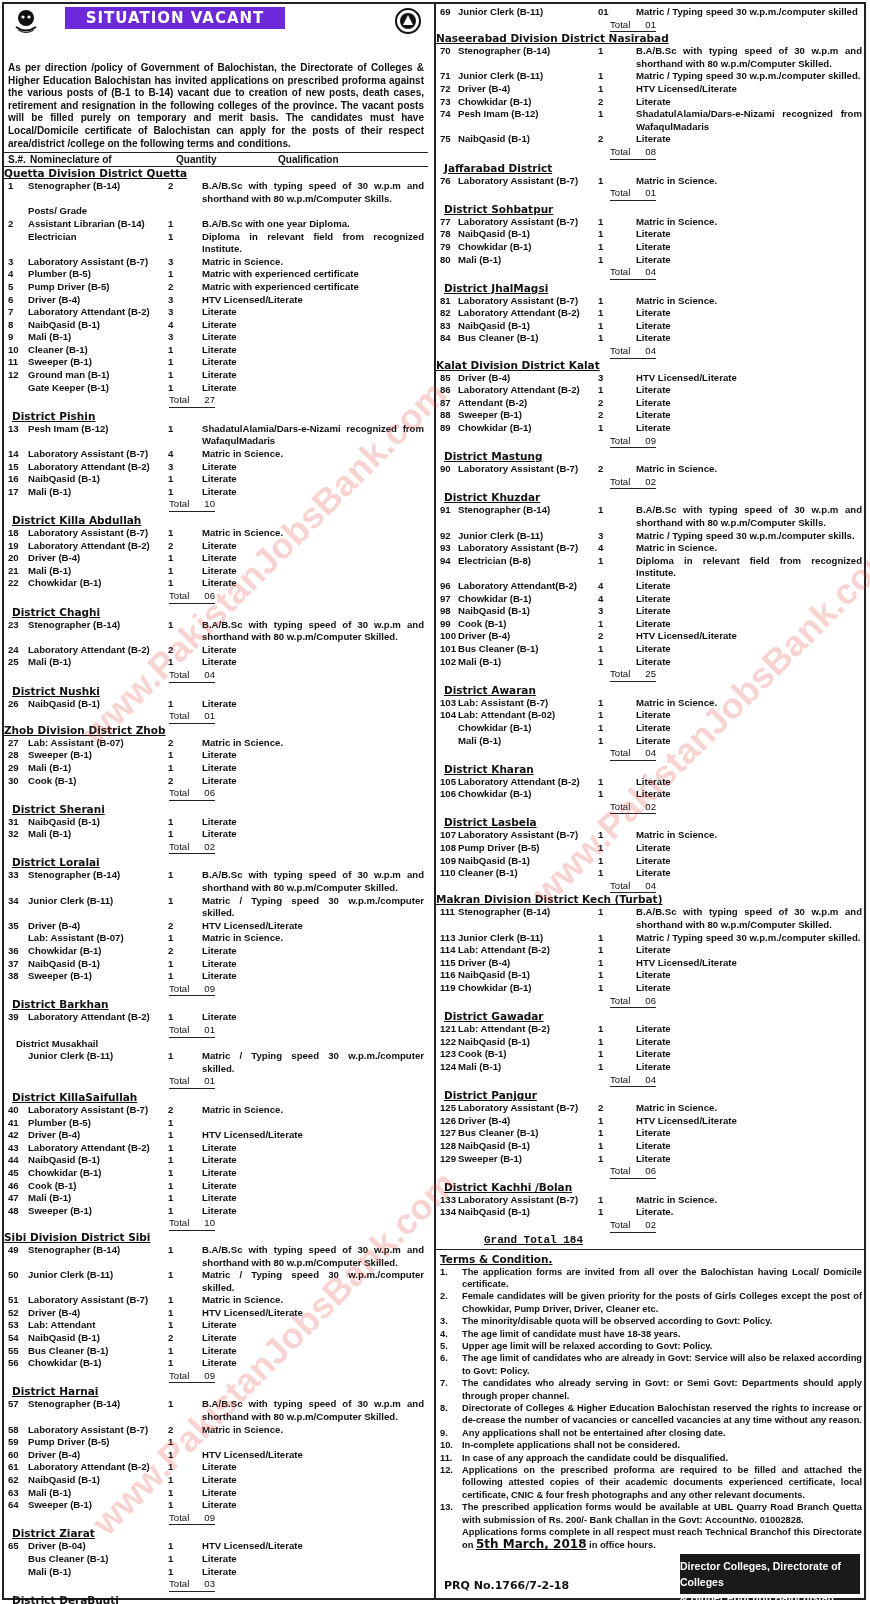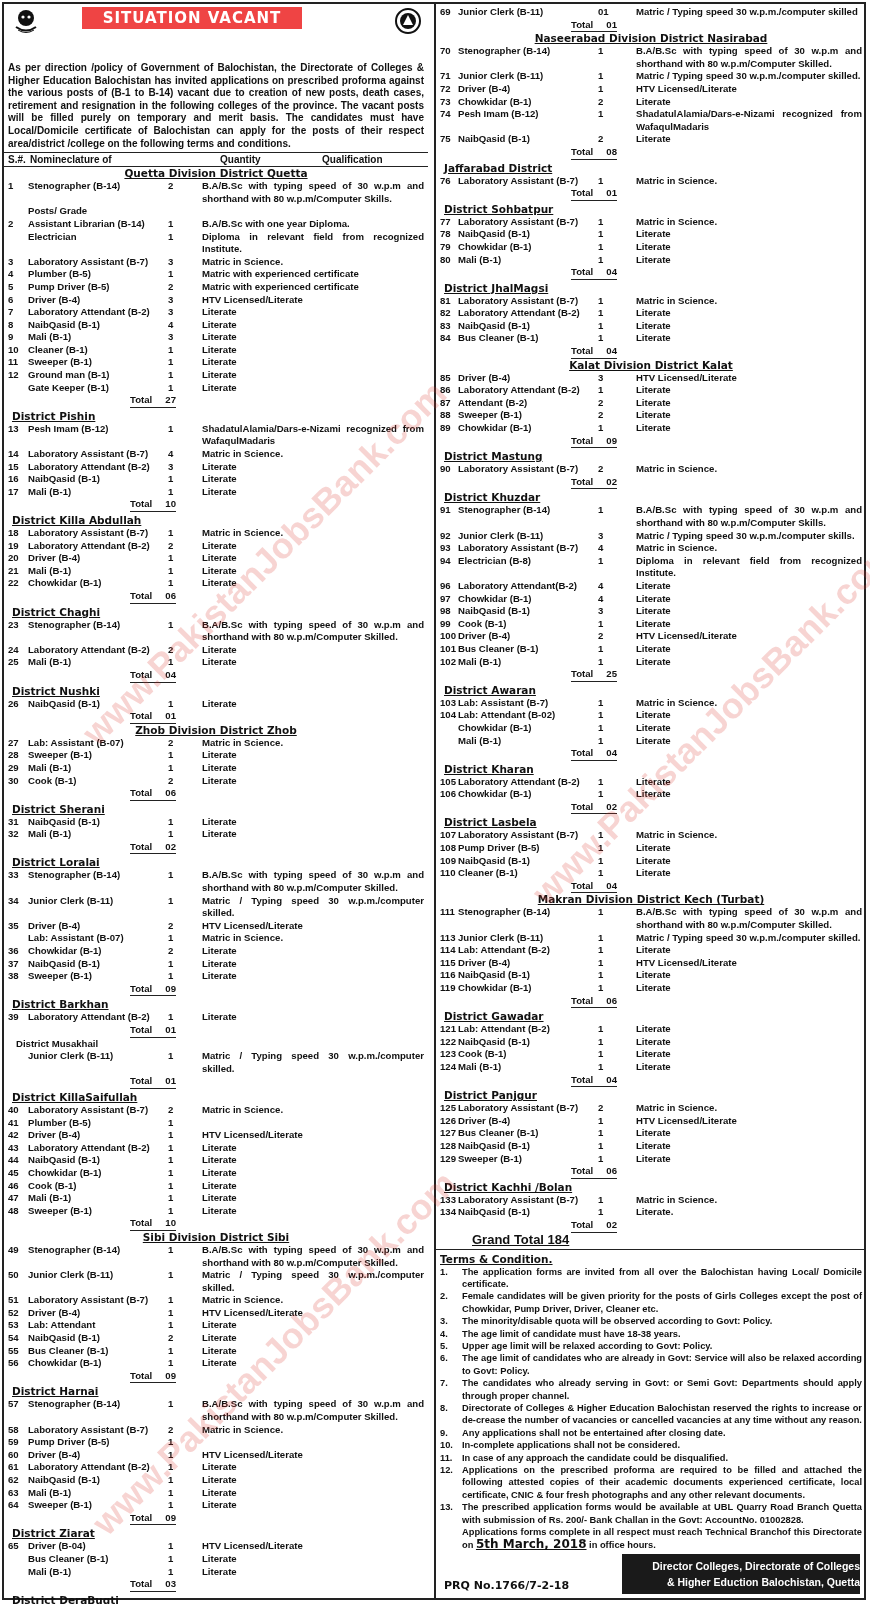--- a/index.html
+++ b/index.html
@@ -5,53 +5,53 @@
   html, body { margin: 0; padding: 0; background: #ffffff; }
   body { width: 870px; height: 1604px; position: relative; font-family: "Liberation Sans", sans-serif; color: #111; overflow: hidden; }
   .page { position: absolute; left: 2px; top: 2px; width: 864px; height: 1598px; border: 2px solid #222; box-sizing: border-box; }
   .col { position: absolute; top: 0; box-sizing: border-box; }
   .col-left { left: 0; width: 424px; }
   .col-right { left: 430px; width: 432px; border-left: 2px solid #222; height: 1594px; }
   .header { position: relative; height: 34px; }
   .logo { position: absolute; top: 3px; width: 28px; height: 28px; }
   .logo-left { left: 8px; }
   .logo-right { left: 390px; }
-  .title-banner { position: absolute; left: 78px; top: 3px; width: 220px; height: 22px; background: #ef4444; color: #fff; font-weight: bold; font-size: 15px; letter-spacing: 1px; text-align: center; line-height: 22px; font-family: "DejaVu Sans", sans-serif; }
+  .title-banner { position: absolute; left: 61px; top: 3px; width: 220px; height: 22px; background: #6d28d9; color: #fff; font-weight: bold; font-size: 15px; letter-spacing: 1px; text-align: center; line-height: 22px; font-family: "DejaVu Sans", sans-serif; }
   .intro { font-size: 10px; line-height: 12.6px; padding: 0 4px 0 4px; text-align: justify; font-weight: bold; margin-top: 24px; }
   .thead { display: flex; border-top: 1px solid #222; border-bottom: 1px solid #222; font-size: 10px; font-weight: bold; height: 13px; line-height: 13px; margin-top: 2px; }
   .thead .h-sno { width: 22px; padding-left: 4px; }
   .thead .h-name { width: 146px; }
-  .thead .h-qty { width: 102px; margin-left: 44px; }
+  .thead .h-qty { width: 102px; }
   .thead .h-qual { flex: 1; }
   .row { display: flex; font-size: 9.6px; line-height: 12.6px; font-weight: bold; }
   .c-sno { width: 24px; padding-left: 4px; box-sizing: border-box; flex-shrink: 0; }
   .c-name { width: 138px; flex-shrink: 0; white-space: nowrap; }
   .c-qty { width: 36px; flex-shrink: 0; text-align: left; padding-left: 2px; box-sizing: border-box; }
   .c-qual { flex: 1; text-align: justify; padding-right: 4px; }
   .col-right .c-sno { width: 22px; }
   .col-right .c-name { width: 138px; }
   .col-right .c-qty { width: 40px; }
-  .total-row { display: flex; font-size: 9.6px; line-height: 12.6px; font-weight: bold; }
+  .total-row { display: flex; font-size: 9.6px; line-height: 12.6px; font-weight: normal; gap: 39px; }
   .total-row .spacer { width: 126px; flex-shrink: 0; }
   .total-row .tot { border-bottom: 1px solid #222; width: 46px; display: flex; justify-content: space-between; }
   .col-right .total-row .spacer { width: 135px; }
-  .div-head { text-align: center; font-family: "DejaVu Sans", sans-serif; font-weight: bold; font-size: 10.5px; text-decoration: underline; line-height: 13px; }
+  .div-head { text-align: left; font-family: "DejaVu Sans", sans-serif; font-weight: bold; font-size: 10.5px; text-decoration: underline; line-height: 13px; }
   .dist-head { font-family: "DejaVu Sans", sans-serif; font-weight: bold; font-size: 10.5px; text-decoration: underline; padding-left: 8px; line-height: 14px; margin-top: 1px; }
   .plain-head { font-size: 9.6px; font-weight: bold; padding-left: 12px; line-height: 12.6px; }
-  .grand { font-family: Liberation Sans, sans-serif; font-weight: bold; font-size: 13px; padding-left: 36px; line-height: 14px; text-decoration: underline; }
+  .grand { font-family: Liberation Mono, monospace; font-weight: bold; font-size: 11px; padding-left: 48px; line-height: 14px; text-decoration: underline; }
   .hline { border-top: 1.5px solid #222; margin-top: 2px; }
   .terms { padding: 2px 4px 0 4px; }
   .terms-title { font-family: "DejaVu Sans", sans-serif; font-weight: bold; font-size: 10.5px; text-decoration: underline; line-height: 14px; }
   .term { display: flex; font-size: 9.3px; line-height: 12.4px; font-weight: bold; }
   .term .tn { width: 22px; flex-shrink: 0; }
   .term .tt { flex: 1; text-align: justify; }
   .closing { font-size: 9.3px; line-height: 12.4px; font-weight: bold; padding-left: 22px; text-align: justify; }
   .closing .date { font-family: "DejaVu Sans", sans-serif; font-size: 12px; text-decoration: underline; }
   .prq { position: absolute; left: 8px; bottom: 6px; font-weight: bold; font-size: 11px; font-family: "DejaVu Sans", sans-serif; }
-  .signbox { position: absolute; right: 6px; bottom: 4px; width: 238px; height: 40px; background: #1a1a1a; color: #fff; font-weight: bold; font-size: 10.5px; text-align: right; line-height: 16px; padding-top: 4px; box-sizing: border-box; }
+  .signbox { position: absolute; right: 6px; bottom: 4px; width: 180px; height: 40px; background: #1a1a1a; color: #fff; font-weight: bold; font-size: 10.5px; text-align: left; line-height: 16px; padding-top: 4px; box-sizing: border-box; }
   .watermark { position: absolute; color: rgba(220, 60, 50, 0.22); font-weight: bold; font-size: 36px; transform: rotate(-45deg); transform-origin: left top; white-space: nowrap; pointer-events: none; font-family: "Liberation Sans", sans-serif; }
 </style>
 </head>
 <body>
 
 <div class="page">
 
   <div class="col col-left" id="col-left">
     <div class="header">
       <svg class="logo logo-left" viewBox="0 0 28 28">

